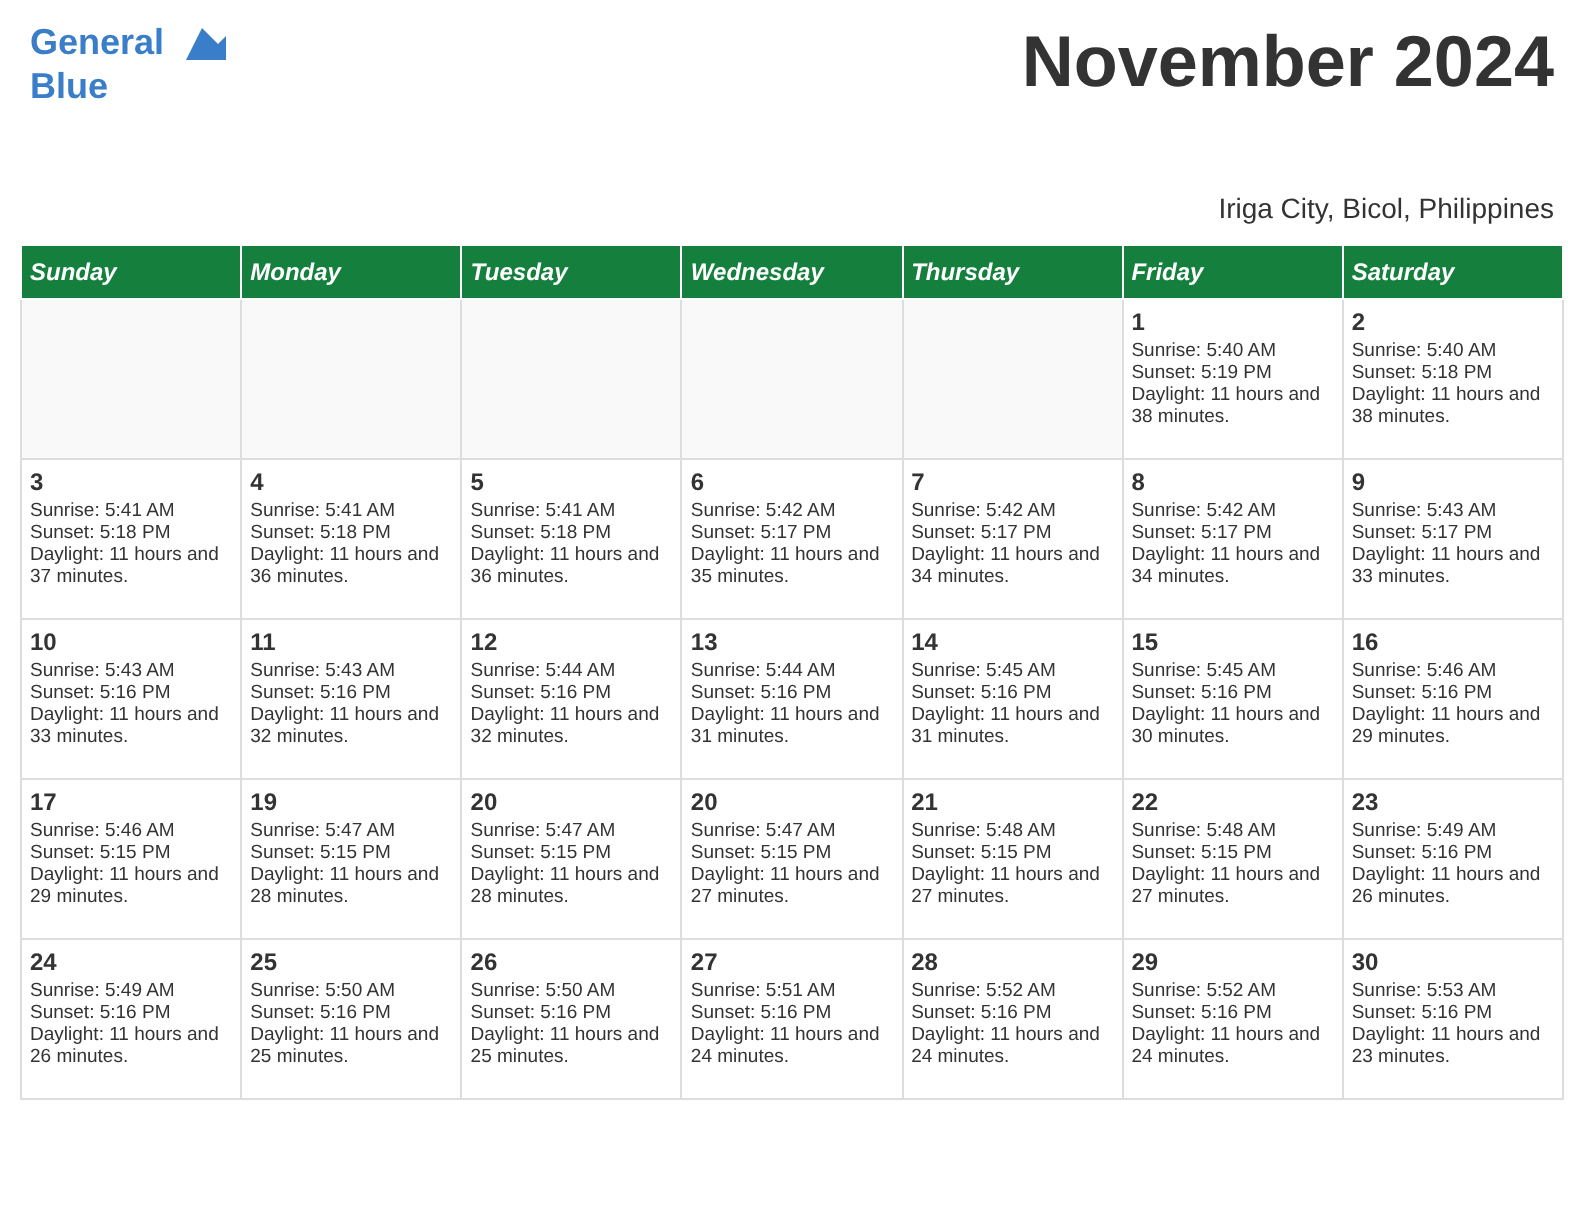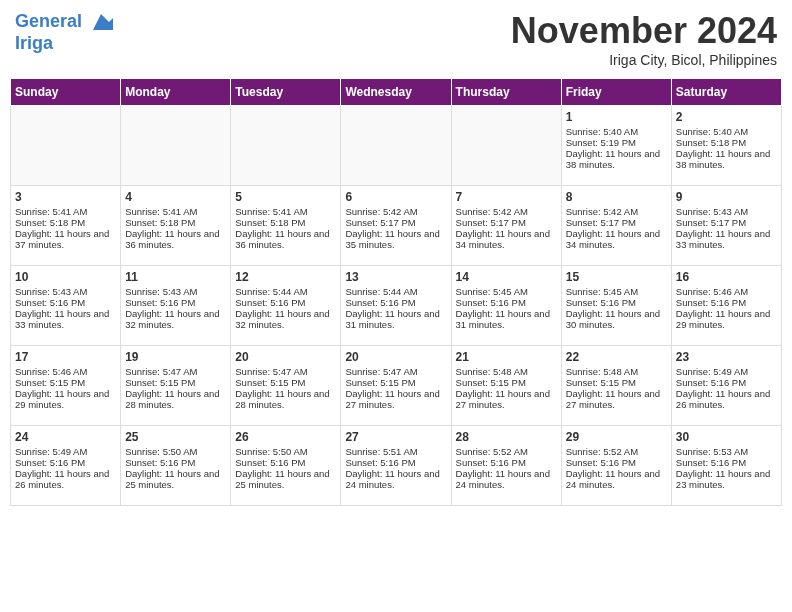--- a/index.html
+++ b/index.html
@@ -40,33 +40,35 @@
       text-align: right;
     }
     .month-title {
       font-size: 36px;
       font-weight: bold;
       color: #333;
     }
     .location {
       font-size: 14px;
       color: #333;
+      margin-top: 44px;
     }
     .calendar {
       width: 100%;
       border-collapse: collapse;
     }
     .calendar th {
-      background-color: #701a75;
+      background-color: #15803d;
       color: #fff;
       font-size: 12px;
       font-weight: bold;
       padding: 6px 4px;
       text-align: left;
       border: 1px solid #fff;
+      font-style: italic;
     }
     .calendar td {
       width: 14.28%;
       vertical-align: top;
       padding: 4px;
       border: 1px solid #ddd;
       font-size: 9.5px;
       color: #333;
       background: #fff;
       min-height: 80px;
@@ -86,21 +88,21 @@
 <body>
 
 <div class="header">
   <div class="logo">
     <div>
       <div class="logo-text">
         <span>General</span>
         <svg class="logo-icon" viewBox="0 0 24 20" style="display:inline-block;vertical-align:middle;">
           <polygon points="4,18 12,2 20,10 24,6 24,18" fill="#3a7dc9"></polygon>
         </svg><br>
-        <span style="color:#3a7dc9;">Iriga</span>
+        <span style="color:#3a7dc9;">Blue</span>
       </div>
     </div>
   </div>
   <div class="title-block">
     <div class="month-title">November 2024</div>
     <div class="location">Iriga City, Bicol, Philippines</div>
   </div>
 </div>
 
 <table class="calendar">

